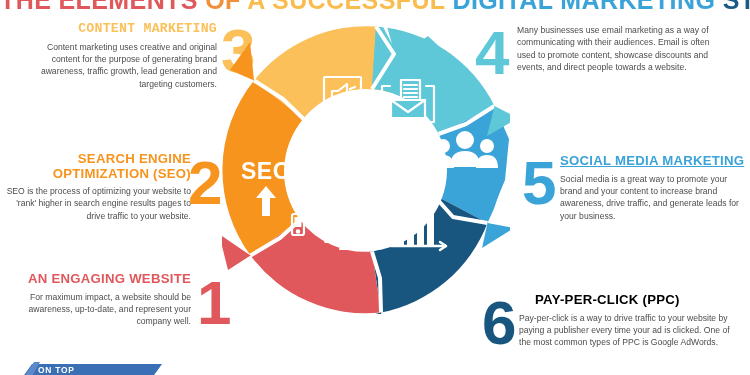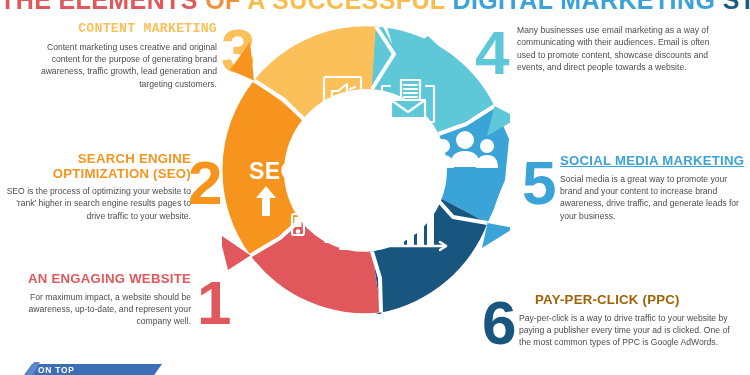--- a/index.html
+++ b/index.html
@@ -76,21 +76,21 @@
     width: 288px;
     height: 288px;
   }
   .donut svg { display: block; }
 
   .seo-label {
     position: absolute;
     left: 233px;
     top: 158px;
     width: 66px;
-    text-align: right;
+    text-align: center;
     color: #ffffff;
     font-size: 23px;
     font-weight: bold;
     letter-spacing: 0.5px;
   }
   .seo-arrow {
     position: absolute;
     left: 255px;
     top: 186px;
     width: 22px;
@@ -156,21 +156,21 @@
   </div>
 
   <div class="bignum" style="left:522px; top:152px; color:#3aa3d8;">5</div>
   <div class="block right" style="left:560px; top:154px; width:190px;">
     <div class="head" style="color:#3aa3d8;text-decoration:underline;">SOCIAL MEDIA MARKETING</div>
     <div class="body">Social media is a great way to promote your brand and your content to increase brand awareness, drive traffic, and generate leads for your business.</div>
   </div>
 
   <div class="bignum" style="left:482px; top:292px; color:#19567f;">6</div>
   <div class="block right" style="left:519px; top:293px; width:215px;">
-    <div class="head" style="color:#a16207;padding-left:16px;">PAY-PER-CLICK (PPC)</div>
+    <div class="head" style="color:#000000;padding-left:16px;">PAY-PER-CLICK (PPC)</div>
     <div class="body">Pay-per-click is a way to drive traffic to your website by paying a publisher every time your ad is clicked. One of the most common types of PPC is Google AdWords.</div>
   </div>
 
   <div class="donut">
     <svg width="288" height="288" viewBox="0 0 288 288" xmlns="http://www.w3.org/2000/svg">
       <g transform="translate(144,144)">
 
         <path d="M -45.5 -125.7 L -20 -139 L 10 -143 L 26 -126 L 55 -133 L 86 -115.5 L 46.5 -71.5 L 28 -80 L 16 -68 L -4 -71.5 L -29.5 -62 L -45.5 -125.7 Z" fill="#fbc05a"></path>
         <path d="M 10 -143.5 A 143.5 143.5 0 0 0 -112 -89.5 L -62.5 -51 A 81 81 0 0 1 6 -81 L 26 -126 Z" fill="#fbc05a"></path>
 

